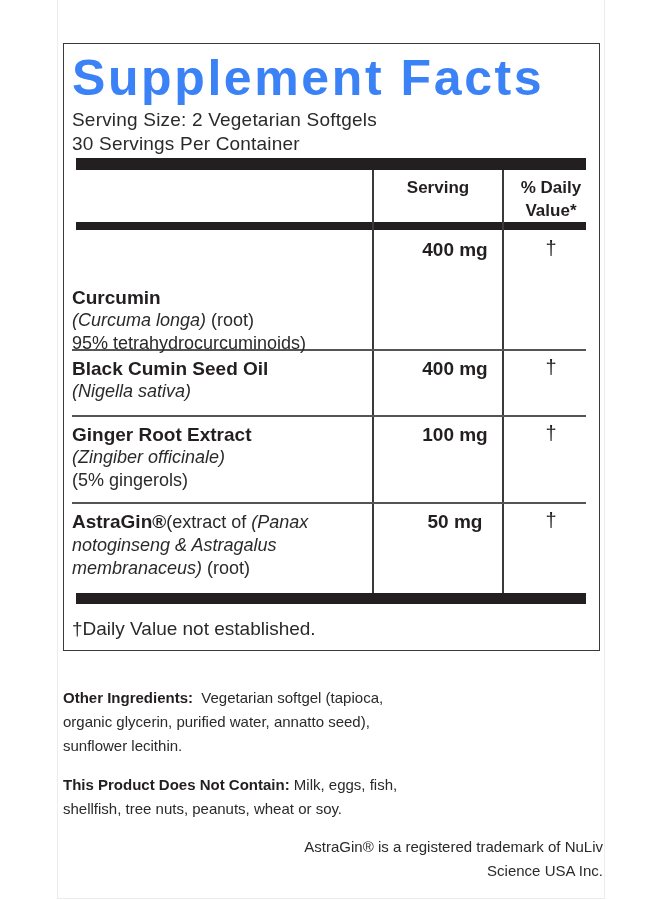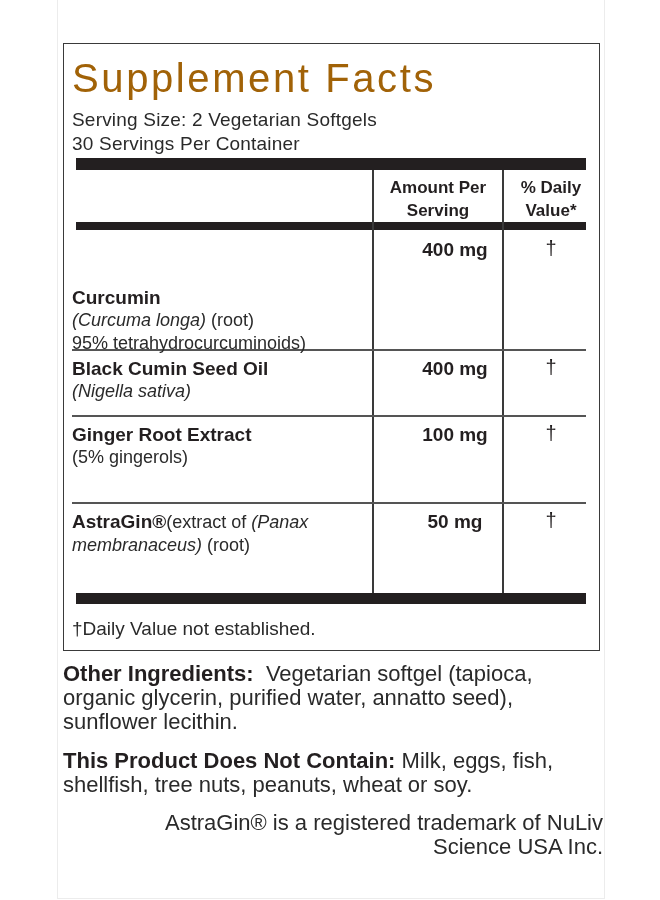--- a/index.html
+++ b/index.html
@@ -2,38 +2,38 @@
 <html><head>
 <meta charset="utf-8">
 <style>
   html, body { margin:0; padding:0; background:#ffffff; }
   body { width:660px; height:900px; position:relative; overflow:hidden;
          font-family:"Liberation Sans", "DejaVu Sans", sans-serif; color:#231f20; }
   .card { position:absolute; left:57px; top:-1px; width:548px; height:900px;
           border:1px solid #ececec; box-sizing:border-box; background:#fff; }
   .facts { position:absolute; left:63px; top:43px; width:537px; height:608px;
            border:1.5px solid #3a3a3a; box-sizing:border-box; }
-  .title { position:absolute; left:72px; top:50px; font-size:40px; font-weight:normal;
-           letter-spacing:2.6px; line-height:56px; white-space:nowrap; color:#a16207; }
+  .title { position:absolute; left:72px; top:50px; font-size:50px; font-weight:bold;
+           letter-spacing:2.6px; line-height:56px; white-space:nowrap; color:#3b82f6; }
   .serving { position:absolute; left:72px; top:108px; font-size:19px; line-height:24px;
              color:#2a2a2a; letter-spacing:0.2px; }
   .bar { position:absolute; left:76px; width:510px; background:#231f20; }
   .vline { position:absolute; width:1.5px; background:#3a3a3a; }
   .hline { position:absolute; left:72px; width:514px; height:1.5px; background:#555; }
   .hdr { position:absolute; text-align:center; font-weight:bold; font-size:17px;
          line-height:23px; color:#231f20; }
   .ing { position:absolute; left:72px; font-size:18px; line-height:23px; color:#2a2a2a; }
   .ing .name { font-weight:bold; font-size:19px; color:#231f20; }
   .ing i { font-style:italic; }
   .amt { position:absolute; left:391px; width:128px; text-align:center; font-weight:bold;
          font-size:19px; line-height:24px; color:#231f20; }
   .dv { position:absolute; left:503px; width:96px; text-align:center; font-size:20px;
         line-height:24px; color:#231f20; }
   .foot { position:absolute; left:72px; top:617px; font-size:19px; line-height:24px; color:#2a2a2a; }
-  .para { position:absolute; left:63px; width:540px; font-size:22px; line-height:24px; color:#2a2a2a; }
+  .para { position:absolute; left:63px; width:540px; font-size:15px; line-height:24px; color:#2a2a2a;margin-top:24px; }
   .para b { color:#231f20; }
 </style>
 </head>
 <body>
 
 <div class="card"></div>
 
 <div class="facts"></div>
 
 <div class="title">Supplement Facts</div>
@@ -48,21 +48,20 @@
 <div class="bar" style="top:593px;height:11px;"></div>
 
 <div class="vline" style="left:372px;top:170px;height:423px;"></div>
 <div class="vline" style="left:502px;top:170px;height:423px;"></div>
 
 <div class="hline" style="top:349px;"></div>
 <div class="hline" style="top:415px;"></div>
 <div class="hline" style="top:502px;"></div>
 
 <div class="hdr" style="left:374px;top:176px;width:128px;">
-  <div>Amount Per</div>
   <div>Serving</div>
 </div>
 <div class="hdr" style="left:503px;top:176px;width:96px;">
   <div>% Daily</div>
   <div>Value*</div>
 </div>
 
 <div class="ing" style="top:238px;margin-top:48px;">
   <div class="name">Curcumin</div>
   <div><i>(Curcuma longa)</i><span> (root)</span></div>
@@ -73,27 +72,29 @@
 
 <div class="ing" style="top:357px;">
   <div class="name">Black Cumin Seed Oil</div>
   <div><i>(Nigella sativa)</i></div>
 </div>
 <div class="amt" style="top:357px;">400 mg</div>
 <div class="dv" style="top:355px;">†</div>
 
 <div class="ing" style="top:423px;">
   <div class="name">Ginger Root Extract</div>
+  <div><i>(Zingiber officinale)</i></div>
   <div>(5% gingerols)</div>
 </div>
 <div class="amt" style="top:423px;">100 mg</div>
 <div class="dv" style="top:421px;">†</div>
 
 <div class="ing" style="top:510px;">
   <div><span class="name">AstraGin®</span><span>(extract of </span><i>(Panax</i></div>
+  <div><i>notoginseng &amp; Astragalus</i></div>
   <div><i>membranaceus)</i><span> (root)</span></div>
 </div>
 <div class="amt" style="top:510px;">50 mg</div>
 <div class="dv" style="top:508px;">†</div>
 
 <div class="foot">†Daily Value not established.</div>
 
 <div class="para" style="top:662px;">
   <div><b>Other Ingredients:</b><span style="white-space:pre;">  Vegetarian softgel (tapioca,</span></div>
   <div>organic glycerin, purified water, annatto seed),</div>

